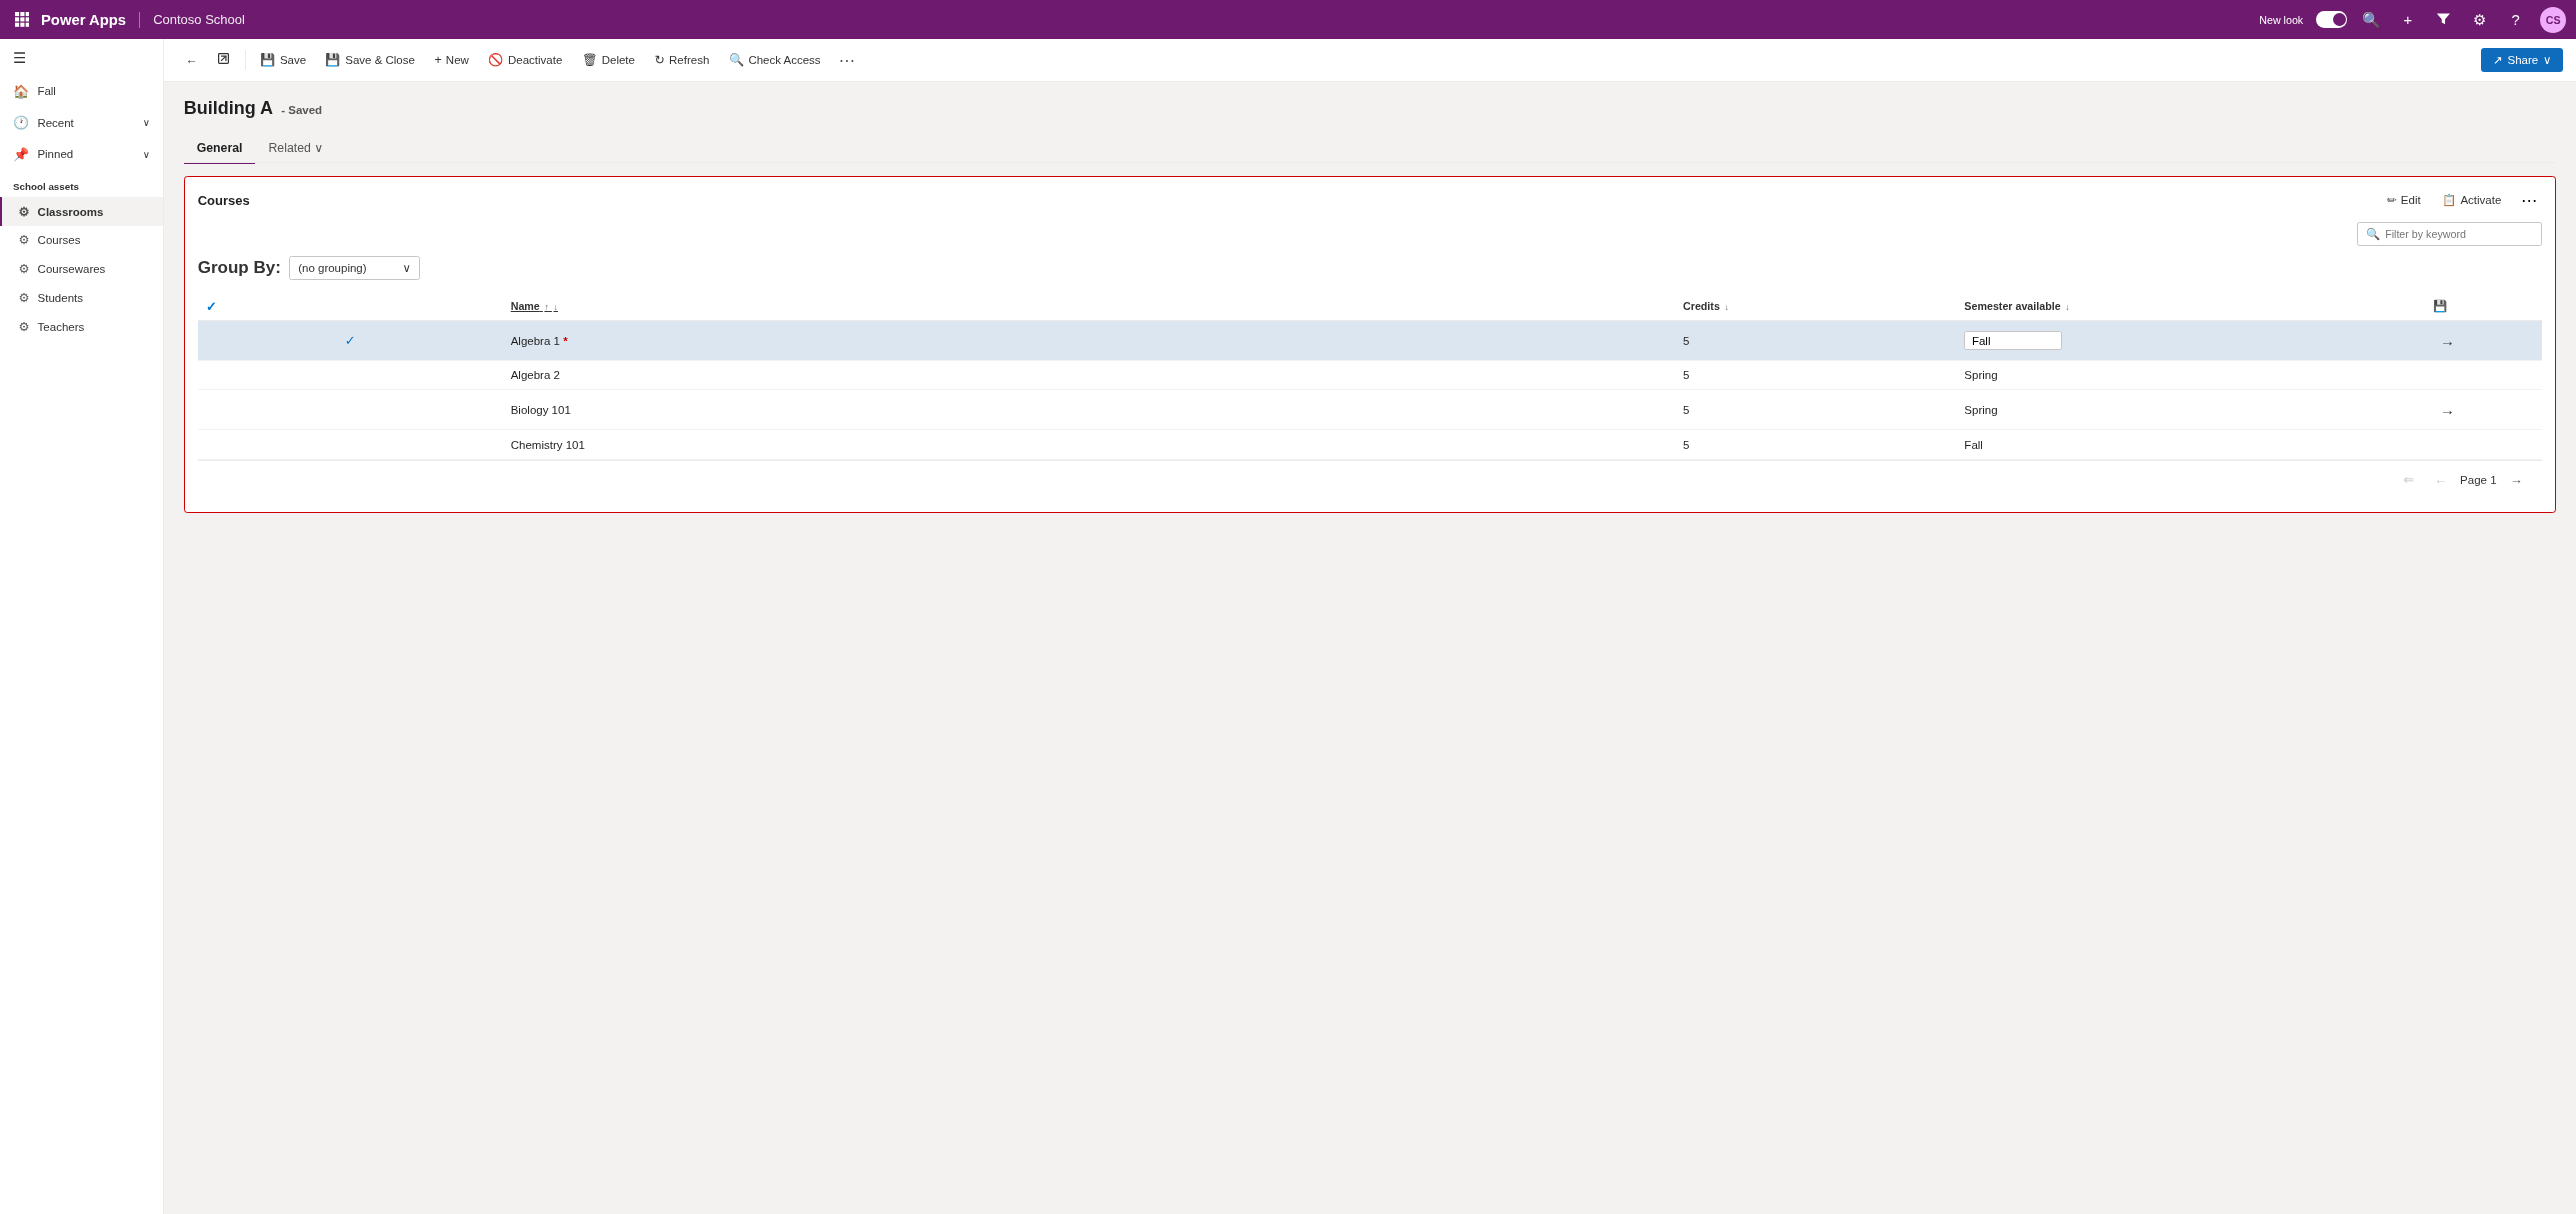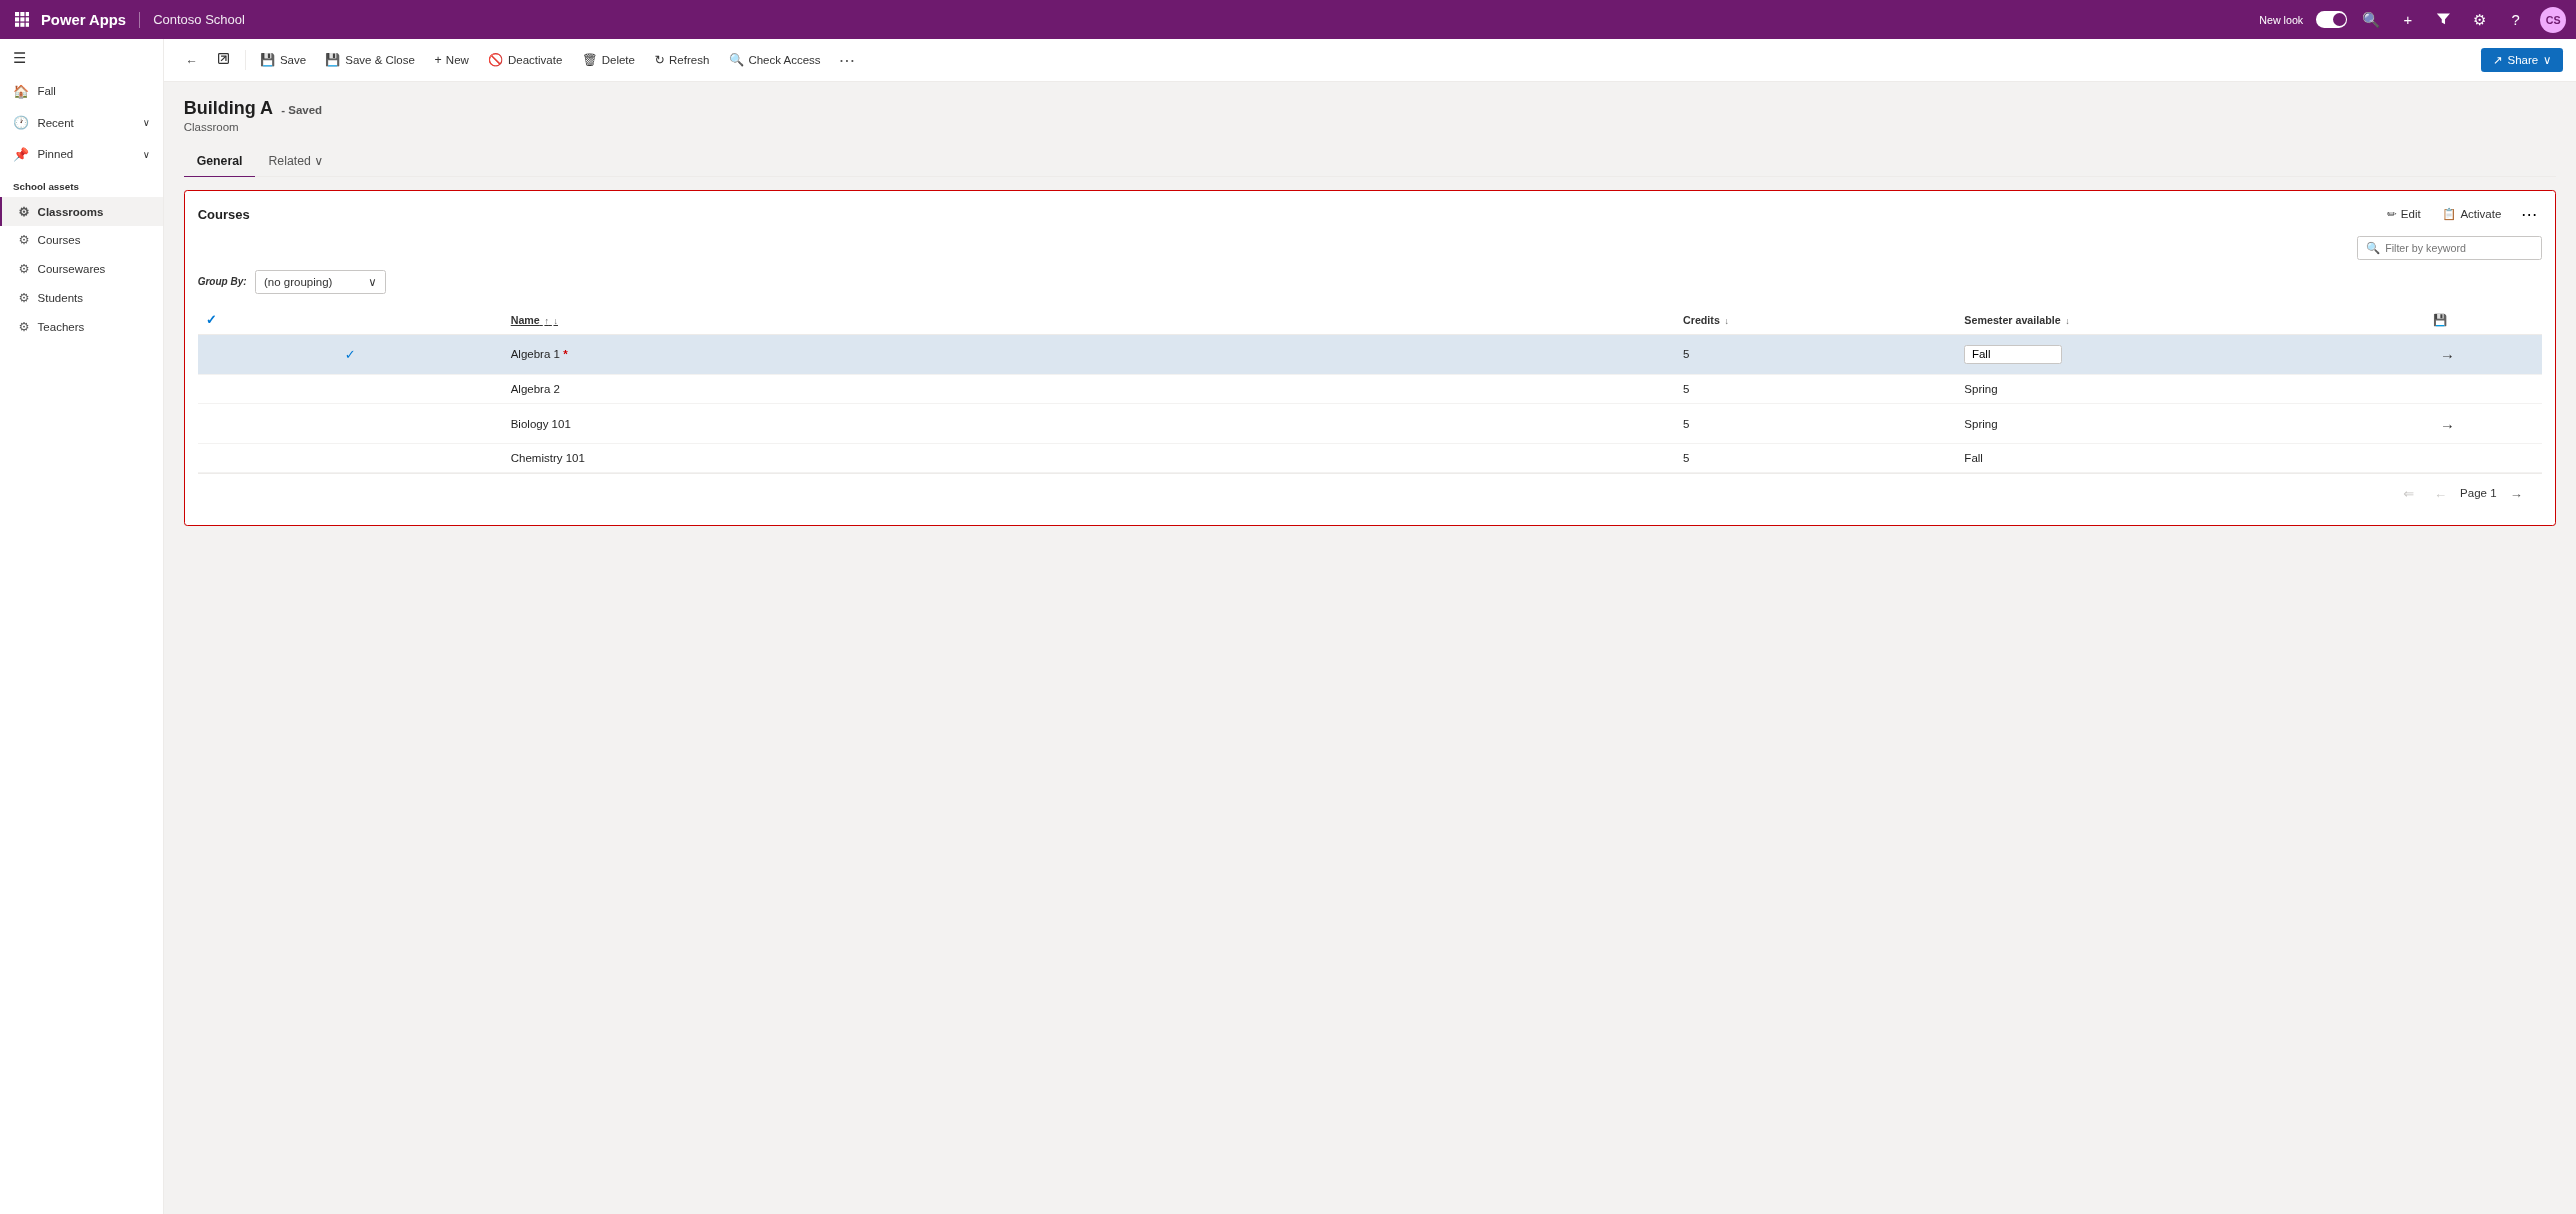--- a/index.html
+++ b/index.html
@@ -224,21 +224,21 @@
     .filter-input {
       border: none; outline: none; font-size: 10.7px;
       width: 148px; color: #555;
     }
 
     
     .group-by-row {
       display: flex; align-items: center; gap: 8.2px;
       margin-bottom: 11.5px;
     }
-    .group-by-label { font-size: 10px; font-weight: 600; color: #333; font-style: italic; }
+    .group-by-label { font-size: 17px; font-weight: 600; color: #333; }
     .group-by-select {
       display: flex; align-items: center; gap: 4.9px;
       border: 0.8px solid #c8c6c4; border-radius: 2.5px;
       padding: 4.1px 8.2px; cursor: pointer;
       font-size: 11.5px; color: #333; background: white;
       min-width: 131px;
     }
 
     
     .courses-table { width: 100%; border-collapse: collapse; }
@@ -426,21 +426,20 @@
       </button>
     </div>
 
     <div class="content">
 
       <div class="record-header">
         <div class="record-title">
           <span>Building A</span>
           <span class="record-saved-badge">- Saved</span>
         </div>
-        <div class="record-subtitle">Classroom</div>
       </div>
 
       <div class="tabs">
         <div class="tab active">
           <span>General</span>
         </div>
         <div class="tab">
           <span class="tab-related">
             <span>Related</span>
             <span>∨</span>

